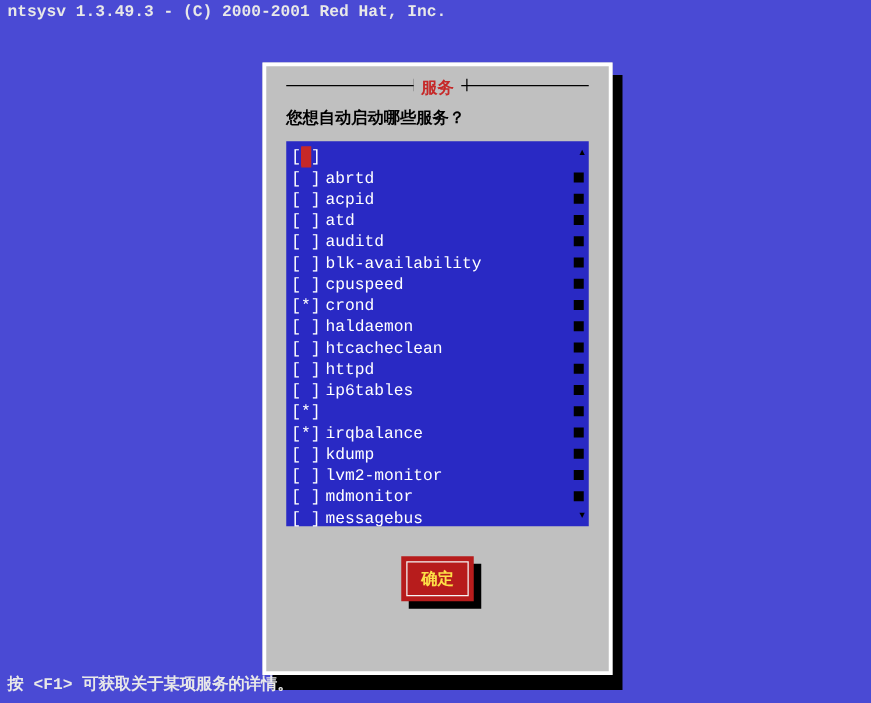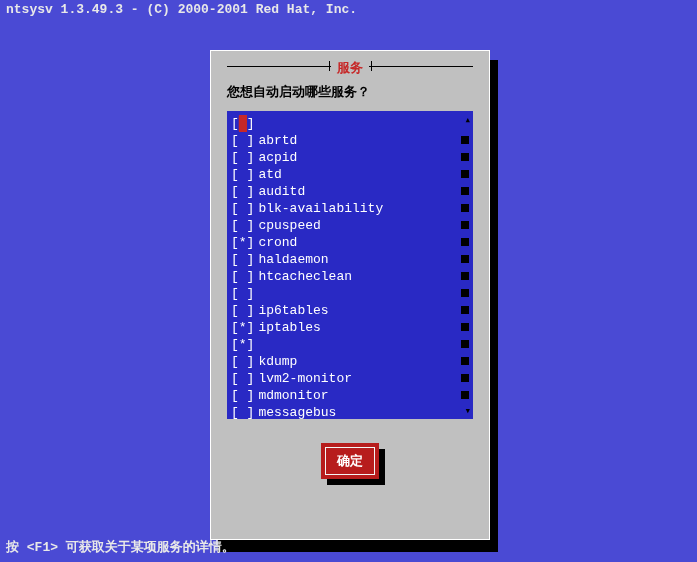--- a/index.html
+++ b/index.html
@@ -29,21 +29,21 @@
       height: 492px;
       background: #000;
     }
     .dialog {
       position: absolute;
       left: 210px;
       top: 50px;
       width: 280px;
       height: 490px;
       background: #c0c0c0;
-      border: 1px solid #ffffff;
+      border: 3px solid #ffffff;
       padding: 8px 16px 16px;
     }
     .title-wrap {
       position: relative;
       height: 14px;
       margin-bottom: 10px;
     }
     .title-line {
       position: absolute;
       top: 7px;
@@ -137,21 +137,21 @@
       left: 6px;
       width: 58px;
       height: 36px;
       background: #000;
     }
     .btn {
       position: relative;
       width: 58px;
       height: 36px;
       background: #b71c1c;
-      color: #ffffff;
+      color: #fde047;
       display: flex;
       align-items: center;
       justify-content: center;
       font-weight: bold;
       border: none;
       font-family: inherit;
       font-size: 13px;
     }
     .btn-inner-border {
       position: absolute;
@@ -202,27 +202,27 @@
       <div class="list-row"><span class="checkbox">[ ]</span><span class="svc-name">blk-availability</span></div>
       <div class="scroll-indicator" style="top: 93px;"></div>
       <div class="list-row"><span class="checkbox">[ ]</span><span class="svc-name">cpuspeed</span></div>
       <div class="scroll-indicator" style="top: 110px;"></div>
       <div class="list-row"><span class="checkbox">[*]</span><span class="svc-name">crond</span></div>
       <div class="scroll-indicator" style="top: 127px;"></div>
       <div class="list-row"><span class="checkbox">[ ]</span><span class="svc-name">haldaemon</span></div>
       <div class="scroll-indicator" style="top: 144px;"></div>
       <div class="list-row"><span class="checkbox">[ ]</span><span class="svc-name">htcacheclean</span></div>
       <div class="scroll-indicator" style="top: 161px;"></div>
-      <div class="list-row"><span class="checkbox">[ ]</span></div>
+      <div class="list-row"><span class="checkbox">[ ]</span><span class="svc-name">httpd</span></div>
       <div class="scroll-indicator" style="top: 178px;"></div>
       <div class="list-row"><span class="checkbox">[ ]</span><span class="svc-name">ip6tables</span></div>
       <div class="scroll-indicator" style="top: 195px;"></div>
-      <div class="list-row"><span class="checkbox">[*]</span><span class="svc-name">iptables</span></div>
+      <div class="list-row"><span class="checkbox">[*]</span></div>
       <div class="scroll-indicator" style="top: 212px;"></div>
-      <div class="list-row"><span class="checkbox">[*]</span></div>
+      <div class="list-row"><span class="checkbox">[*]</span><span class="svc-name">irqbalance</span></div>
       <div class="scroll-indicator" style="top: 229px;"></div>
       <div class="list-row"><span class="checkbox">[ ]</span><span class="svc-name">kdump</span></div>
       <div class="scroll-indicator" style="top: 246px;"></div>
       <div class="list-row"><span class="checkbox">[ ]</span><span class="svc-name">lvm2-monitor</span></div>
       <div class="scroll-indicator" style="top: 263px;"></div>
       <div class="list-row"><span class="checkbox">[ ]</span><span class="svc-name">mdmonitor</span></div>
       <div class="scroll-indicator" style="top: 280px;"></div>
       <div class="list-row"><span class="checkbox">[ ]</span><span class="svc-name">messagebus</span></div>
     </div>
 

